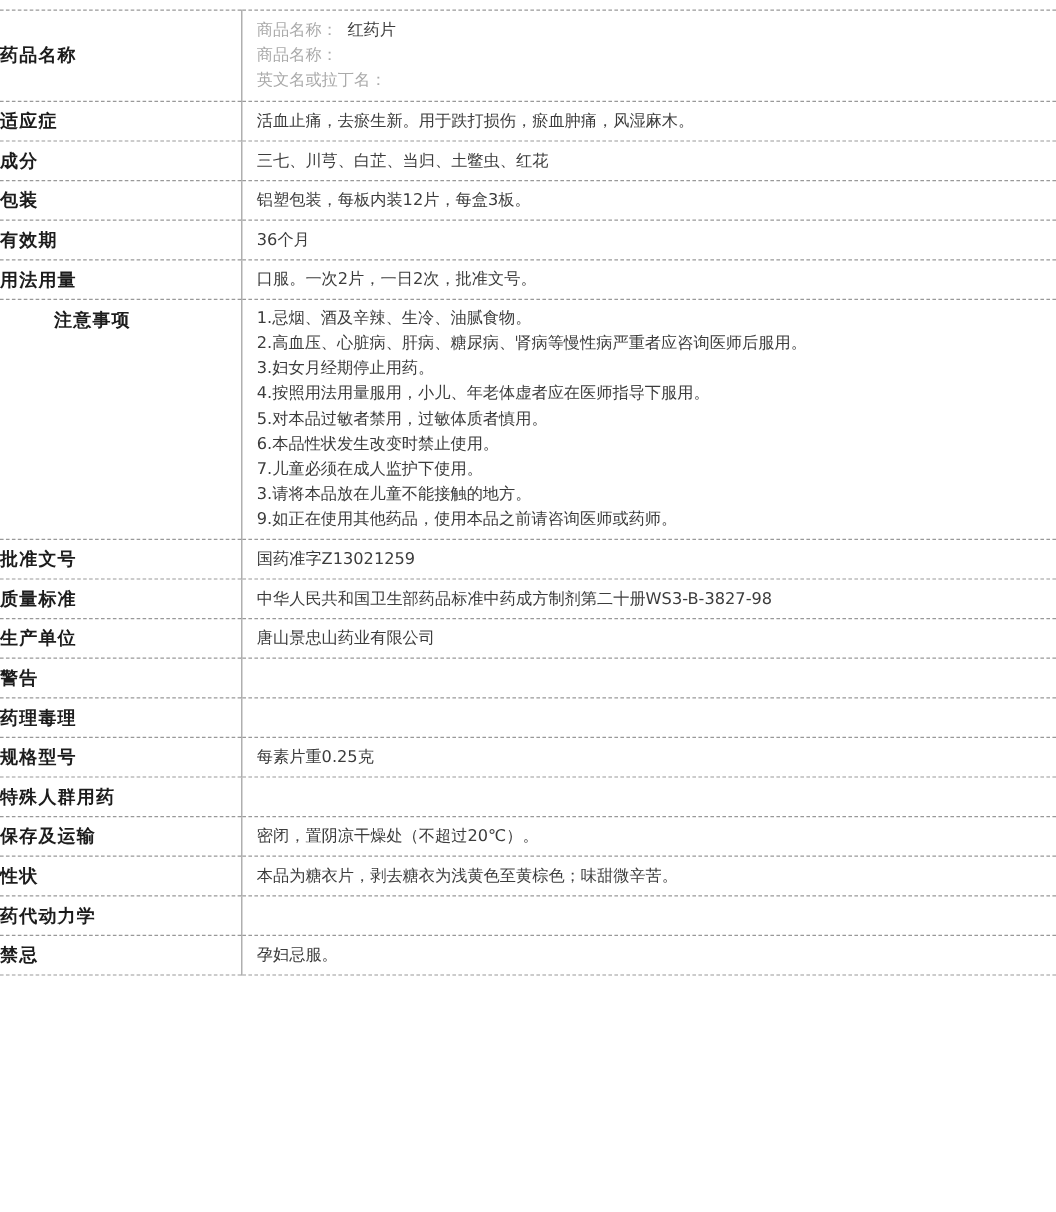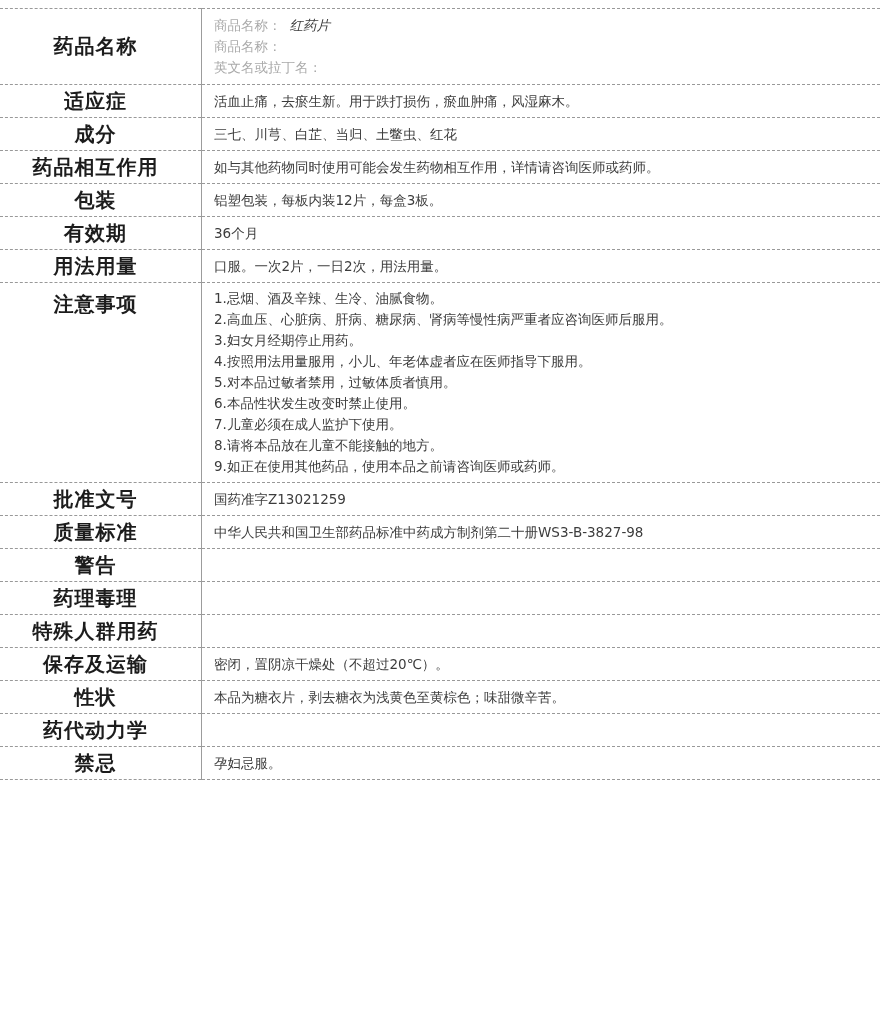--- a/index.html
+++ b/index.html
@@ -19,44 +19,45 @@
     margin-top: 8px;
     border-top: 1px dashed #999999;
   }
   table.drug-table td {
     border-bottom: 1px dashed #999999;
     overflow: hidden;
   }
   td.label {
     width: 191px;
     border-right: 1px solid #9c9c9c;
-    text-align: center;
+    text-align: left;
     padding: 0 10px 0 0;
     font-weight: bold;
-    font-size: 20px;
+    font-size: 15px;
     color: #1c1c1c;
     vertical-align: middle;
     letter-spacing: 1px;
   }
   td.value {
     padding: 5px 12px;
     font-size: 13.5px;
     color: #3c3c3c;
     vertical-align: middle;
     line-height: 21px;
   }
   tr.simple { height: 33px; }
   tr.row-name { height: 76px; }
   tr.row-notes td.label {
     vertical-align: top;
     padding-top: 8px;
+    padding-left: 45px;
   }
   .field-line { line-height: 21px; }
   .muted { color: #aaaaaa; }
-  .field-value { color: #3c3c3c; padding-left: 8px; font-style: italic; }
+  .field-value { color: #3c3c3c; padding-left: 8px; }
   .note-line { line-height: 21px; }
 </style>
 </head>
 <body>
 
 <table class="drug-table">
   <tbody>
 
     <tr class="row-name">
       <td class="label">药品名称</td>
@@ -70,77 +71,81 @@
     <tr class="simple">
       <td class="label">适应症</td>
       <td class="value">活血止痛，去瘀生新。用于跌打损伤，瘀血肿痛，风湿麻木。</td>
     </tr>
 
     <tr class="simple">
       <td class="label">成分</td>
       <td class="value">三七、川芎、白芷、当归、土鳖虫、红花</td>
     </tr>
 
-    <tr class="simple">
-      <td class="label">药品相互作用</td>
-      <td class="value">如与其他药物同时使用可能会发生药物相互作用，详情请咨询医师或药师。</td>
-    </tr>
 
     <tr class="simple">
       <td class="label">包装</td>
       <td class="value">铝塑包装，每板内装12片，每盒3板。</td>
     </tr>
 
 
     <tr class="simple">
       <td class="label">有效期</td>
       <td class="value">36个月</td>
     </tr>
 
     <tr class="simple">
       <td class="label">用法用量</td>
-      <td class="value">口服。一次2片，一日2次，用法用量。</td>
+      <td class="value">口服。一次2片，一日2次，批准文号。</td>
     </tr>
 
     <tr class="row-notes">
       <td class="label">注意事项</td>
       <td class="value">
         <div class="note-line">1.忌烟、酒及辛辣、生冷、油腻食物。</div>
         <div class="note-line">2.高血压、心脏病、肝病、糖尿病、肾病等慢性病严重者应咨询医师后服用。</div>
         <div class="note-line">3.妇女月经期停止用药。</div>
         <div class="note-line">4.按照用法用量服用，小儿、年老体虚者应在医师指导下服用。</div>
         <div class="note-line">5.对本品过敏者禁用，过敏体质者慎用。</div>
         <div class="note-line">6.本品性状发生改变时禁止使用。</div>
         <div class="note-line">7.儿童必须在成人监护下使用。</div>
-        <div class="note-line">8.请将本品放在儿童不能接触的地方。</div>
+        <div class="note-line">3.请将本品放在儿童不能接触的地方。</div>
         <div class="note-line">9.如正在使用其他药品，使用本品之前请咨询医师或药师。</div>
       </td>
     </tr>
 
     <tr class="simple">
       <td class="label">批准文号</td>
       <td class="value">国药准字Z13021259</td>
     </tr>
 
     <tr class="simple">
       <td class="label">质量标准</td>
       <td class="value">中华人民共和国卫生部药品标准中药成方制剂第二十册WS3-B-3827-98</td>
     </tr>
 
+    <tr class="simple">
+      <td class="label">生产单位</td>
+      <td class="value">唐山景忠山药业有限公司</td>
+    </tr>
 
     <tr class="simple">
       <td class="label">警告</td>
       <td class="value"></td>
     </tr>
 
     <tr class="simple">
       <td class="label">药理毒理</td>
       <td class="value"></td>
     </tr>
 
+    <tr class="simple">
+      <td class="label">规格型号</td>
+      <td class="value">每素片重0.25克</td>
+    </tr>
 
     <tr class="simple">
       <td class="label">特殊人群用药</td>
       <td class="value"></td>
     </tr>
 
     <tr class="simple">
       <td class="label">保存及运输</td>
       <td class="value">密闭，置阴凉干燥处（不超过20℃）。</td>
     </tr>

